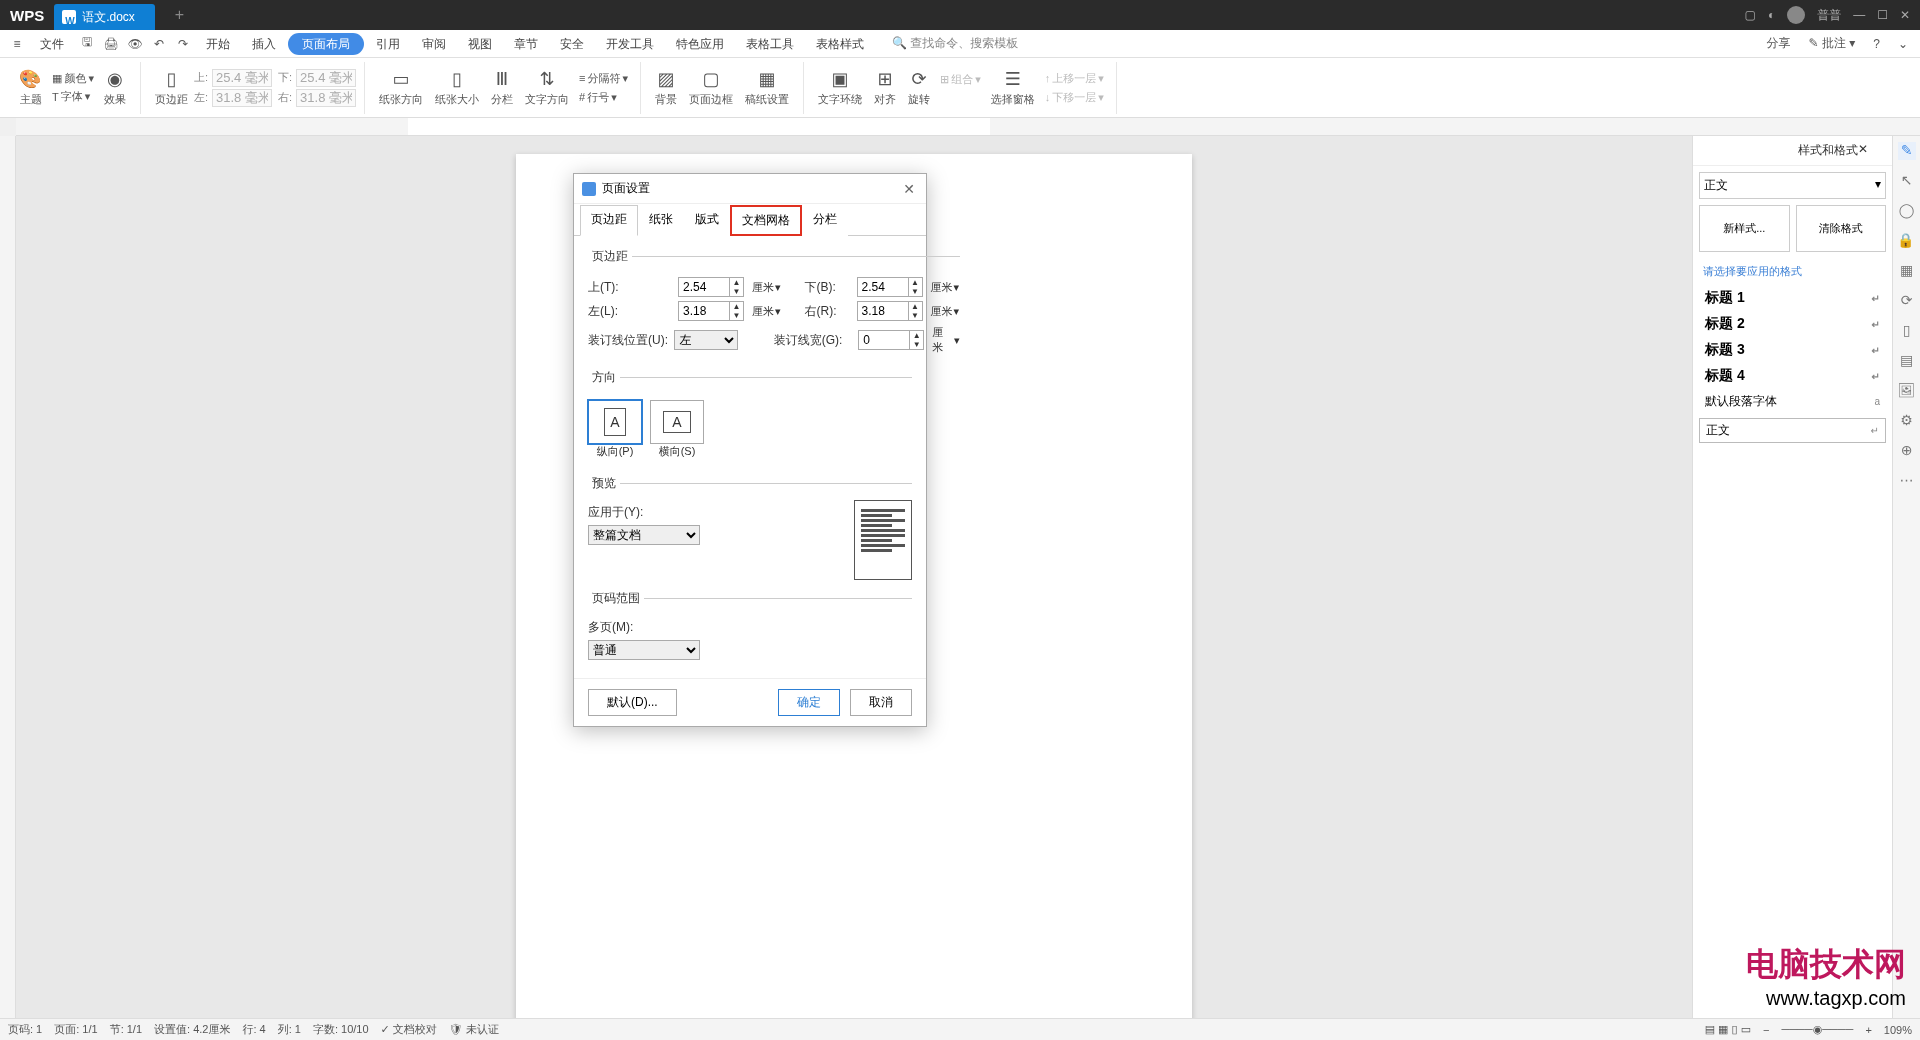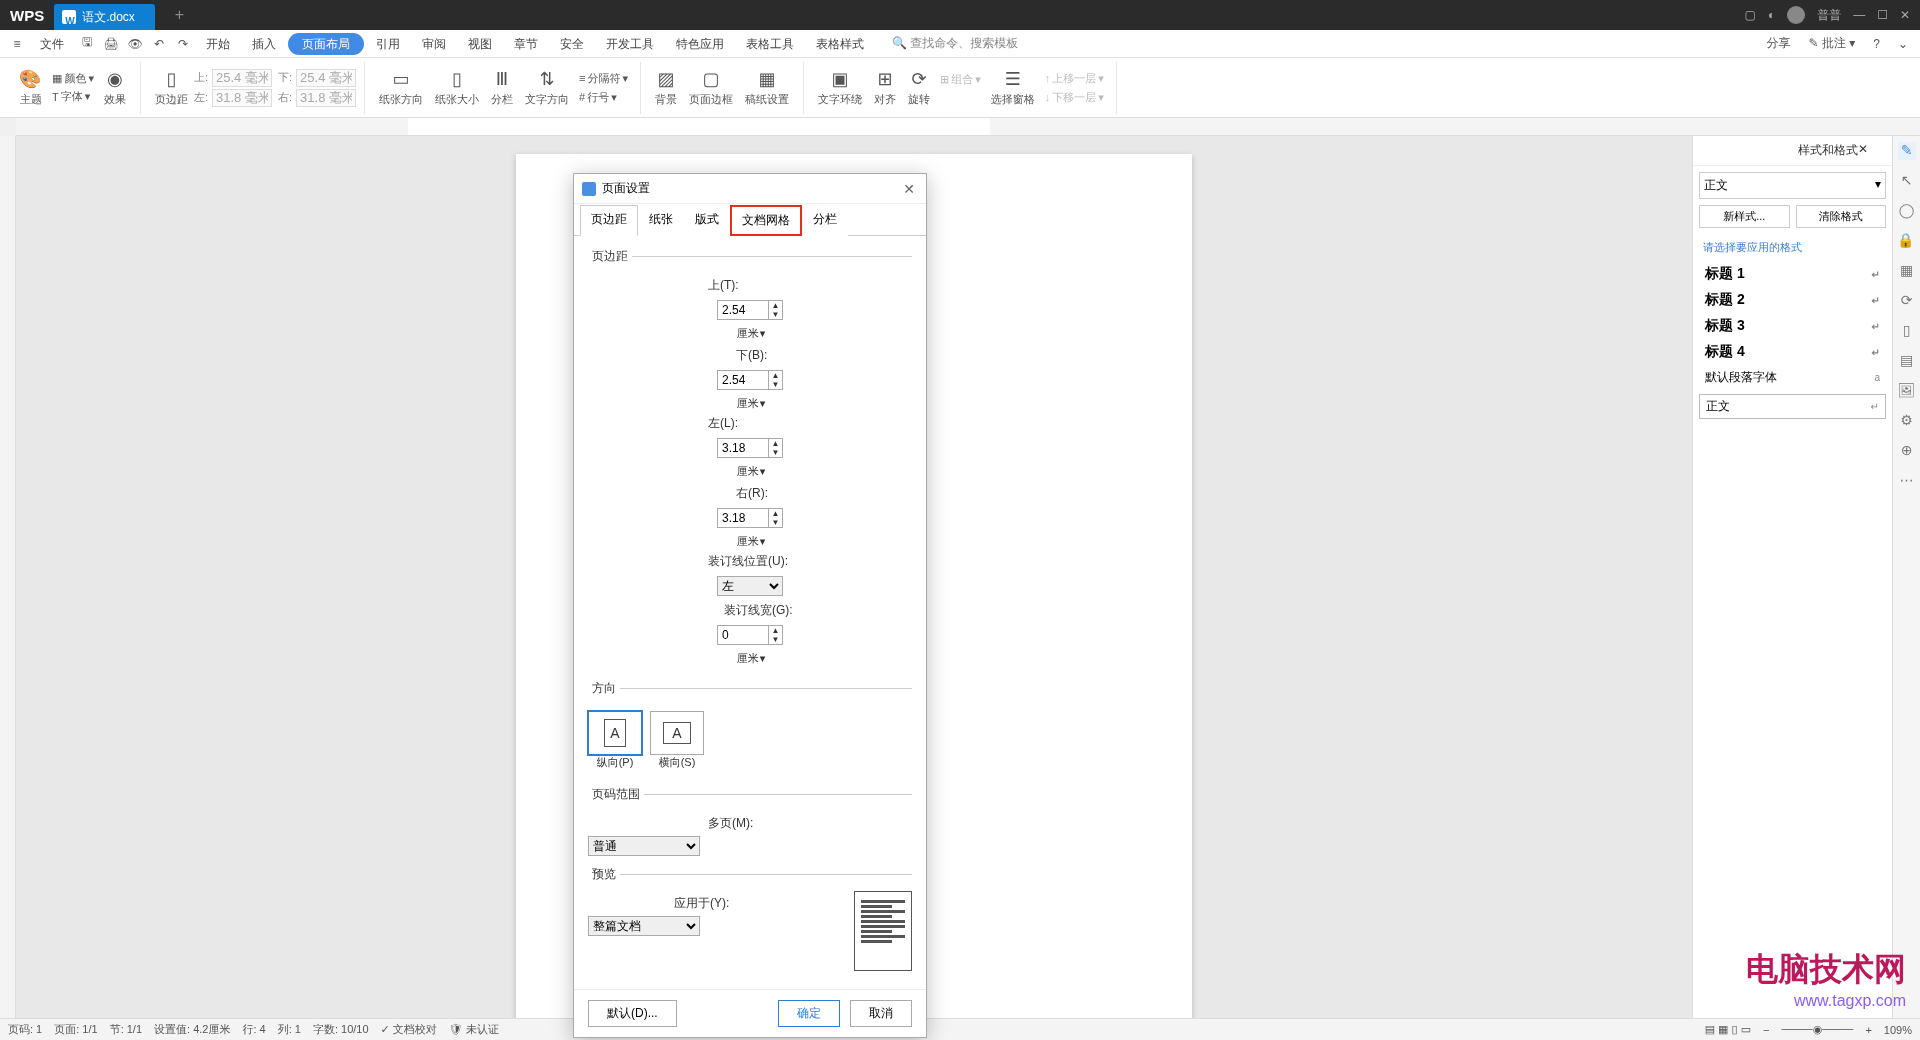--- a/index.html
+++ b/index.html
@@ -48,21 +48,21 @@
 .canvas { flex: 1; background: #e8e8e8; overflow: auto; display: flex; justify-content: center; position: relative; }
 .page { width: 676px; min-height: 870px; background: #fff; margin-top: 18px; box-shadow: 0 2px 6px rgba(0,0,0,0.2); position: relative; }
 .doctable { position: absolute; left: 94px; top: 90px; border-collapse: collapse; }
 .doctable td { border: 1px solid #000; width: 92px; height: 22px; padding: 2px 6px; font-size: 12px; }
 
 
 .rightpanel { width: 200px; background: #fff; border-left: 1px solid #ddd; display: flex; flex-direction: column; }
 .rightpanel .paneltitle { padding: 6px 24px; font-size: 12px; color: #333; border-bottom: 1px solid #eee; display: flex; justify-content: flex-end; }
 .rightpanel .styleselect { margin: 6px; padding: 4px; border: 1px solid #ccc; font-size: 12px; }
 .rightpanel .panelbtns { display: flex; gap: 6px; padding: 0 6px 6px; }
-.rightpanel .panelbtns button { flex: 1; font-size: 11px; padding: 3px 0; border: 1px solid #ccc; background: #fff; cursor: pointer; }
+.rightpanel .panelbtns button { flex: 1; font-size: 11px; padding: 15px 0; border: 1px solid #ccc; background: #fff; cursor: pointer; }
 .rightpanel .pickhint { font-size: 11px; color: #3a7fd5; padding: 6px 10px; }
 .rightpanel .stylelist { padding: 0 6px; }
 .rightpanel .styleitem { padding: 4px 6px; font-size: 14px; display: flex; justify-content: space-between; align-items: center; cursor: pointer; font-weight: bold; }
 .rightpanel .styleitem.default { font-weight: normal; font-size: 12px; }
 .rightpanel .styleitem .ret { font-size: 10px; color: #888; }
 .rightpanel .styleitem.sel { border: 1px solid #bbb; font-weight: normal; font-size: 12px; padding: 3px 6px; margin-top: 4px; }
 
 .righticons { width: 28px; background: #f5f5f5; border-left: 1px solid #ddd; display: flex; flex-direction: column; align-items: center; padding-top: 6px; gap: 12px; }
 .righticons .ri { width: 18px; height: 18px; color: #777; font-size: 14px; text-align: center; cursor: pointer; }
 .righticons .ri.active { color: #418be6; background: #e8f0fb; }
@@ -76,21 +76,21 @@
 .dialog .dlgtitle { padding: 6px 8px; display: flex; align-items: center; gap: 6px; font-size: 12px; border-bottom: 1px solid #eee; }
 .dialog .dlgtitle .dicon { width: 14px; height: 14px; background: #4a90e2; border-radius: 2px; }
 .dialog .dlgtitle .close { margin-left: auto; width: 18px; text-align: center; cursor: pointer; font-size: 14px; color: #666; }
 .dialog .dlgtabs { display: flex; border-bottom: 1px solid #ccc; padding: 0 6px; }
 .dialog .dlgtab { padding: 5px 10px; font-size: 12px; border: 1px solid transparent; border-bottom: none; cursor: pointer; position: relative; top: 1px; background: #fff; }
 .dialog .dlgtab.active { border-color: #ccc; border-bottom: 1px solid #fff; }
 .dialog .dlgtab.highlight { border: 2px solid #e03020 !important; }
 .dialog .dlgbody { padding: 8px 14px; font-size: 12px; color: #333; }
 .dialog fieldset { border: none; border-top: 1px solid #ccc; margin: 4px 0 10px; padding: 8px 0 0; }
 .dialog legend { padding: 0 4px; font-size: 12px; }
-.dialog .fieldrow { display: flex; align-items: center; gap: 6px; margin: 4px 0; flex-direction: column; }
+.dialog .fieldrow { display: flex; align-items: center; gap: 6px; margin: 4px 0; }
 .dialog .fieldrow label { width: 84px; font-size: 12px; }
 .dialog .spin { display: flex; align-items: center; }
 .dialog .spin input { width: 52px; height: 20px; border: 1px solid #aaa; font-size: 12px; padding: 0 4px; }
 .dialog .spin .updn { width: 14px; height: 20px; border: 1px solid #aaa; border-left: none; font-size: 8px; display: flex; flex-direction: column; }
 .dialog .spin .updn span { flex: 1; text-align: center; line-height: 9px; cursor: pointer; }
 .dialog select { height: 20px; border: 1px solid #aaa; font-size: 12px; }
 .dialog .unit { font-size: 11px; margin-left: 2px; display: flex; align-items: center; gap: 1px; }
 .dialog .orient { display: flex; gap: 8px; margin: 6px 0; }
 .dialog .orientbox { width: 54px; height: 44px; border: 1px solid #aaa; display: flex; align-items: center; justify-content: center; cursor: pointer; position: relative; }
 .dialog .orientbox.sel { border: 1px solid #2d7fd4; box-shadow: 0 0 0 1px #2d7fd4; }
@@ -102,21 +102,21 @@
 .dialog .preview .line.short { width: 70%; }
 .dialog .dlgfoot { display: flex; padding: 10px 14px; gap: 10px; border-top: 1px solid #eee; }
 .dialog .dlgfoot .spacer { flex: 1; }
 .dialog .dlgfoot button { padding: 4px 18px; font-size: 12px; border: 1px solid #aaa; background: #fff; cursor: pointer; }
 .dialog .dlgfoot button.primary { border: 1px solid #2d7fd4; color: #2d7fd4; }
 
 
 .watermark { position: absolute; right: 14px; bottom: 30px; z-index: 200; display: flex; align-items: flex-end; gap: 10px; }
 .watermark .wmtext { text-align: right; }
 .watermark .wm1 { font-size: 32px; font-weight: bold; color: #be185d; text-align: center; }
-.watermark .wm2 { font-size: 16px; color: #8b5cf6; }
+.watermark .wm2 { font-size: 20px; color: #000000; }
 .watermark .wmtag { background: #1a8bff; color: #fff; font-size: 40px; font-weight: bold; padding: 12px 18px; border-radius: 8px; }
 </style>
 </head>
 <body>
 
 <div class="titlebar">
   <div class="logo"><span>WPS</span></div>
   <div class="doctab">
     <span class="docicon"></span>
     <span>语文.docx</span>
@@ -458,44 +458,44 @@
         </div>
         <div>
           <div class="orientbox land">
               <div class="pg">A</div>
             </div>
           <div class="orientlbl">横向(S)</div>
         </div>
       </div>
     </fieldset>
 
-    <fieldset><legend>页码范围</legend>
-      <div class="fieldrow">
-        <label>多页(M):</label>
-      </div>
-      <select style="width:112px"><option>普通</option></select>
-    </fieldset>
-
     <fieldset style="min-height:100px"><legend>预览</legend>
       <div class="preview">
         <div class="line"></div>
           <div class="line short"></div>
           <div class="line"></div>
           <div class="line short"></div>
         <div class="line"></div>
           <div class="line"></div>
           <div class="line short"></div>
           <div class="line"></div>
           <div class="line short"></div>
       </div>
       <div class="fieldrow">
           <label>应用于(Y):</label>
         </div>
       <select style="width:112px"><option>整篇文档</option></select>
     </fieldset>
+
+    <fieldset><legend>页码范围</legend>
+      <div class="fieldrow">
+        <label>多页(M):</label>
+      </div>
+      <select style="width:112px"><option>普通</option></select>
+    </fieldset>
   </div>
   <div class="dlgfoot">
     <button>默认(D)...</button>
     <div class="spacer"></div>
     <button class="primary">确定</button>
     <button>取消</button>
   </div>
 </div>
 
 <div class="watermark">

